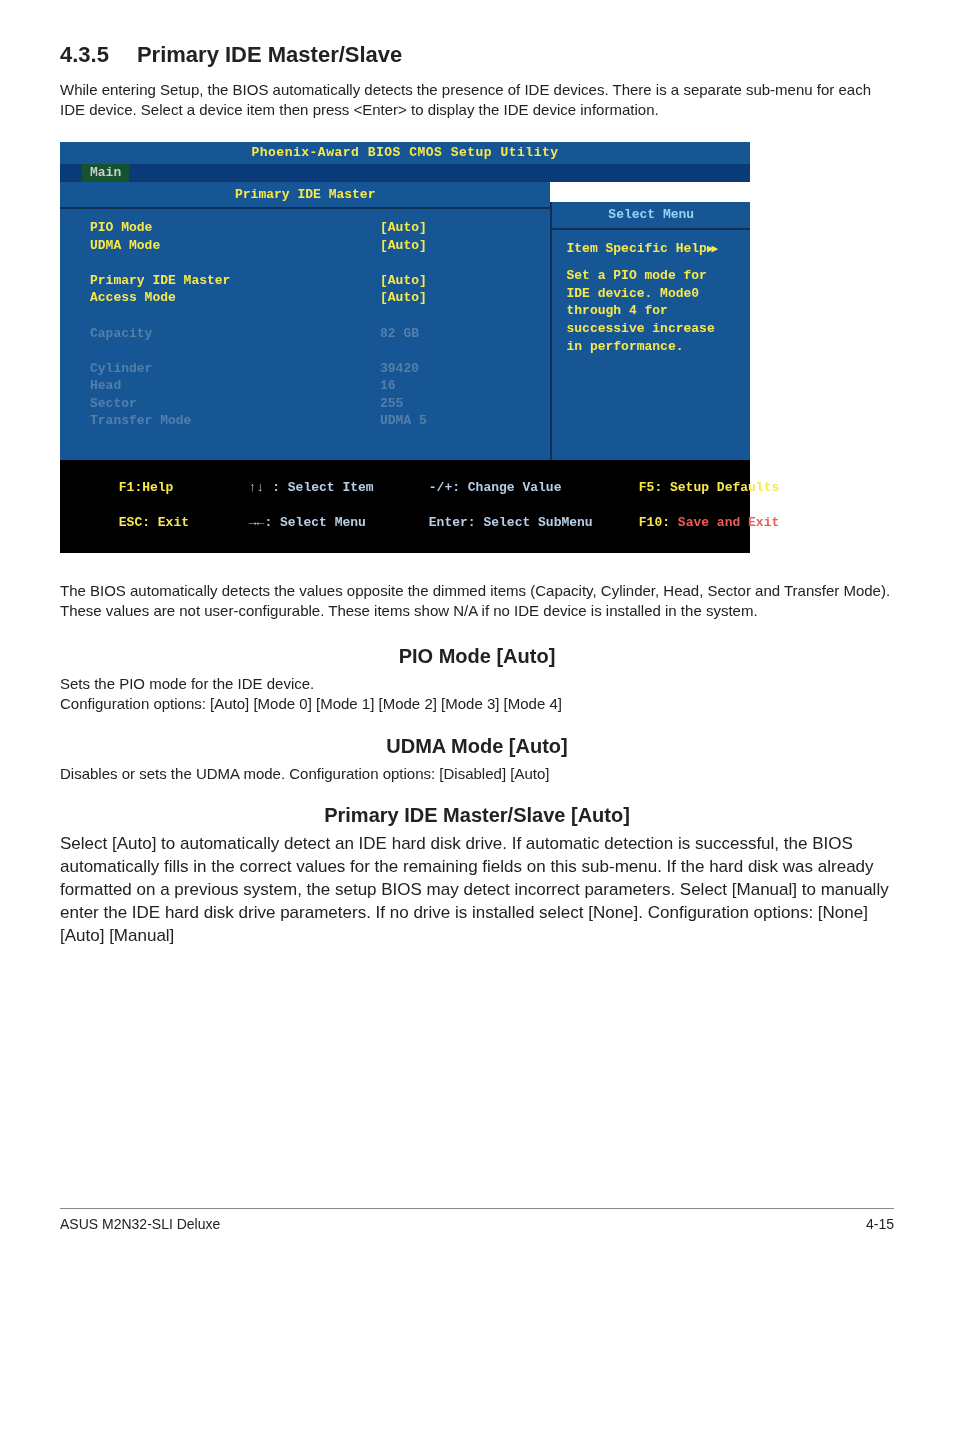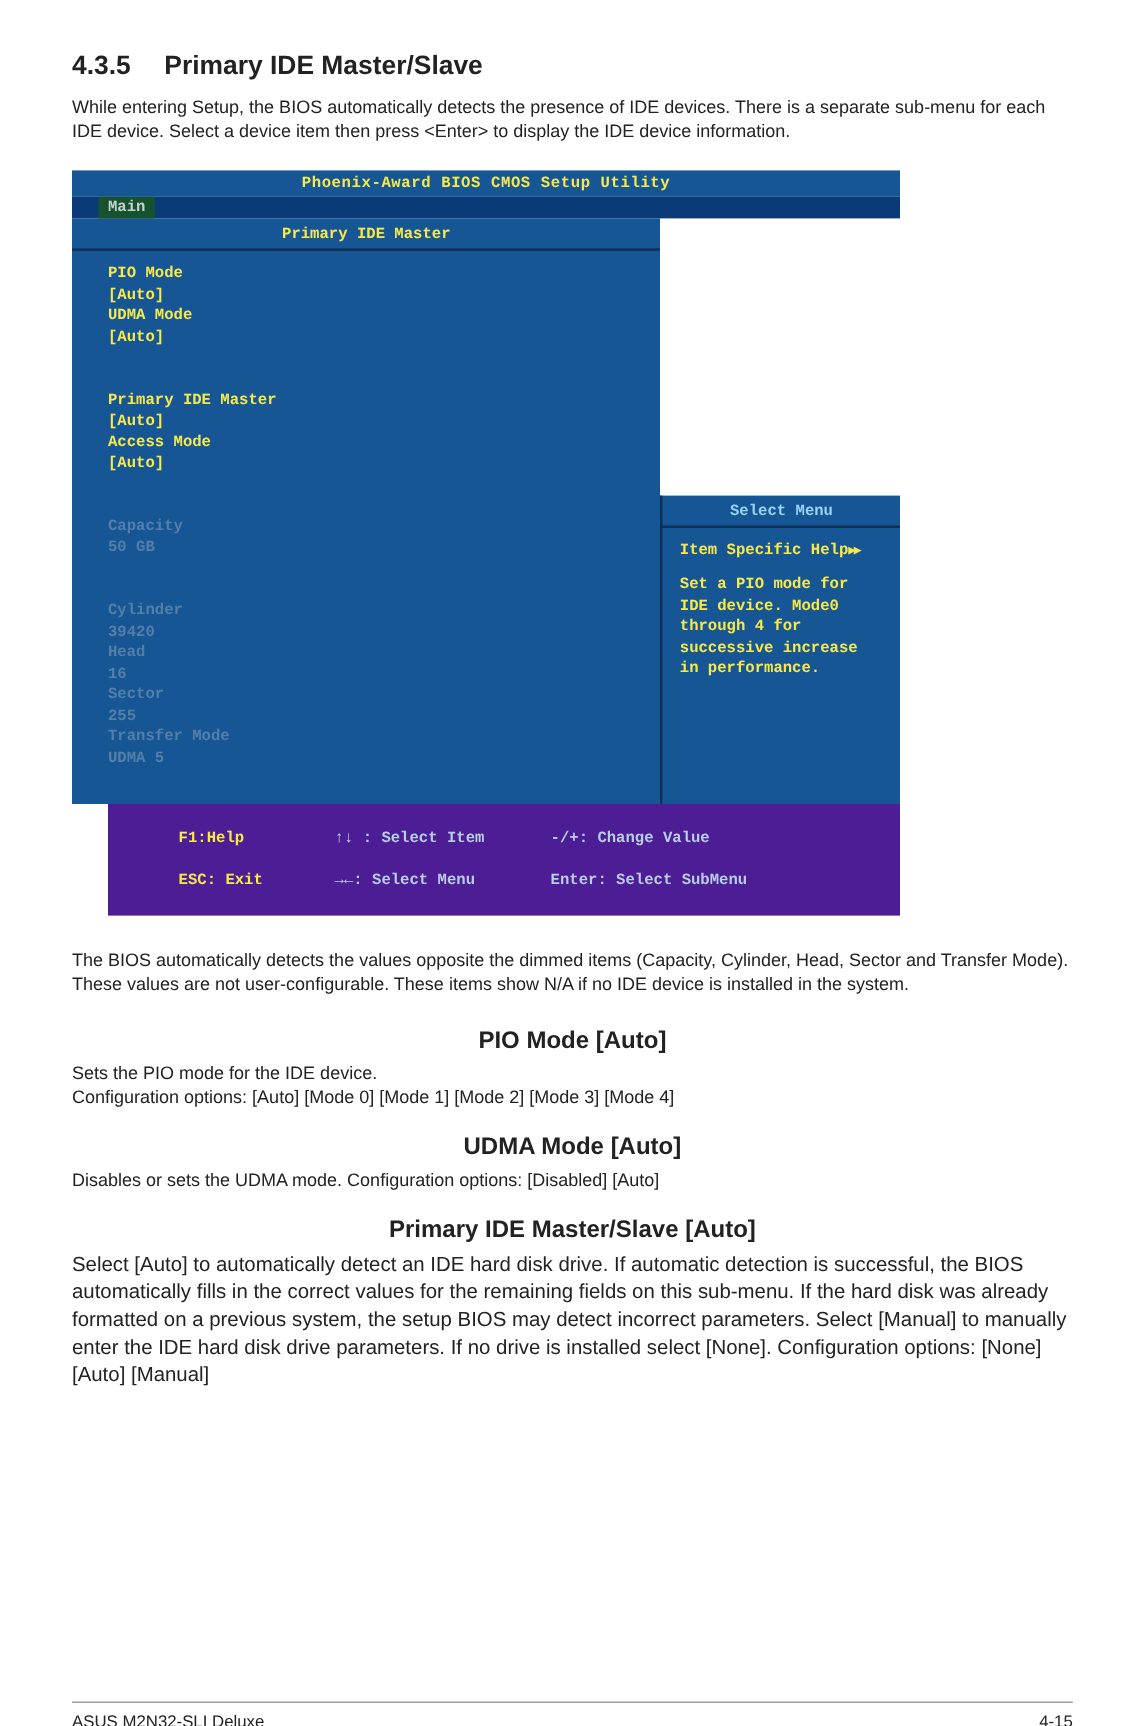--- a/index.html
+++ b/index.html
@@ -76,30 +76,29 @@
     padding: 10px 20px 30px 30px;
     min-height: 230px;
   }
   .bios-right-content {
     padding: 10px 14px;
     border-left: 2px solid #0e2f56;
     min-height: 230px;
     color: #f8e94b;
   }
 
-  .bios-row { display: flex; flex-direction: column; }
+  .bios-row { display: flex; }
   .bios-row .label { width: 290px; }
   .dimmed { color: #537fa9; }
 
   .bios-footer {
-    background: #4c1d95;
+    background: #000000;
     padding: 2px 12px 3px 12px;
     color: #b7cfe6;
     display: flex;
-    margin-left: 30px;
   }
   .bios-footer .col { flex: 0 0 auto; padding-right: 20px; white-space: pre; }
   .bios-footer .hl { color: #f8e94b; }
   .bios-footer .hl2 { color: #f15a5a; }
 
   
   p.body-text { margin-bottom: 22px; }
 
   h3.setting-title { font-size: 20px; font-weight: bold; margin-top: 10px; margin-bottom: 4px; text-align: center; }
   .setting-desc { margin-bottom: 18px; }
@@ -155,21 +154,21 @@
         <div class="bios-row">
           <span class="label">Access Mode</span>
           <span>[Auto]</span>
         </div>
         <div class="bios-row">
           <span class="label">&nbsp;</span>
             <span>&nbsp;</span>
         </div>
         <div class="bios-row dimmed">
           <span class="label">Capacity</span>
-          <span>50 GB</span>
+          <span>82 GB</span>
         </div>
         <div class="bios-row">
           <span class="label">&nbsp;</span>
             <span>&nbsp;</span>
         </div>
         <div class="bios-row dimmed">
           <span class="label">Cylinder</span>
           <span>39420</span>
         </div>
         <div class="bios-row dimmed">
@@ -206,20 +205,24 @@
       <span class="hl">ESC: Exit</span>
     </div>
     <div class="col" style="width:180px;">
       <span class="arrow-icons">↑↓ : Select Item</span><br>
       <span class="arrow-icons">→←: Select Menu</span>
     </div>
     <div class="col" style="width:210px;">
       <span>-/+: Change Value</span><br>
       <span>Enter: Select SubMenu</span>
     </div>
+    <div class="col">
+      <span class="hl">F5: Setup Defaults</span><br>
+      <span><span class="hl">F10:</span><span class="hl2"> Save and Exit</span></span>
+    </div>
   </div>
 </div>
 
 <p class="body-text">The BIOS automatically detects the values opposite the dimmed items (Capacity, Cylinder, Head, Sector and Transfer Mode). These values are not user-configurable. These items show N/A if no IDE device is installed in the system.</p>
 
 <h3 class="setting-title">PIO Mode [Auto]</h3>
 <div class="setting-desc">
   <div>Sets the PIO mode for the IDE device.</div>
   <div>Configuration options: [Auto] [Mode 0] [Mode 1] [Mode 2] [Mode 3] [Mode 4]</div>
 </div>

